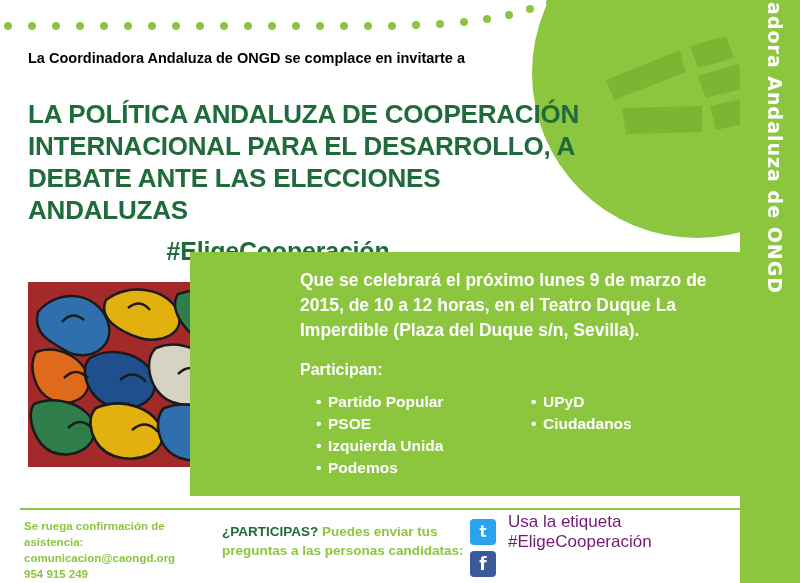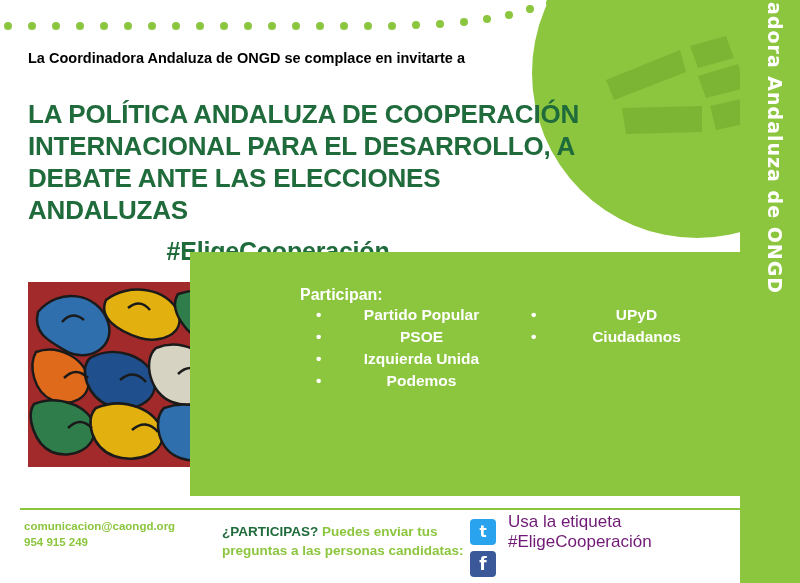--- a/index.html
+++ b/index.html
@@ -93,23 +93,22 @@
     line-height:25px;
     width:420px;
   }
   .panel-participan {
     margin-top:18px;
     font-size:16px;
     font-weight:bold;
   }
   .cols {
     display:flex;
-    margin-top:0;
+    margin-top:12px;
     width:430px;
-    text-align:center;
   }
   .col { width:50%; }
   .col ul { margin:0; padding:0 0 0 16px; list-style:none; }
   .col li {
     font-size:15.5px;
     line-height:22px;
     font-weight:bold;
     position:relative;
     padding-left:12px;
   }
@@ -269,20 +268,21 @@
       <path d="M92,98 q14,-12 26,2"></path>
       <path d="M150,92 q12,-12 26,0"></path>
       <path d="M40,146 q12,-12 24,0"></path>
       <path d="M104,148 q14,-12 26,2"></path>
       <path d="M166,150 q12,-12 24,0"></path>
     </g>
   </svg>
 </div>
 
 <div class="panel">
+  <div class="panel-lead">Que se celebrará el próximo lunes 9 de marzo de 2015, de 10 a 12 horas, en el Teatro Duque La Imperdible (Plaza del Duque s/n, Sevilla).</div>
   <div class="panel-participan">Participan:</div>
   <div class="cols">
     <div class="col">
       <ul>
         <li>Partido Popular</li>
         <li>PSOE</li>
         <li>Izquierda Unida</li>
         <li>Podemos</li>
       </ul>
     </div>
@@ -291,20 +291,21 @@
         <li>UPyD</li>
         <li>Ciudadanos</li>
       </ul>
     </div>
   </div>
 </div>
 
 <div class="sep"></div>
 
 <div class="foot-left">
+  <div>Se ruega confirmación de asistencia:</div>
   <div>comunicacion@caongd.org</div>
   <div>954 915 249</div>
 </div>
 
 <div class="foot-mid">
   <span>¿PARTICIPAS?</span>
   <span class="green">Puedes enviar tus</span><br>
   <span class="green">preguntas a las personas candidatas:</span>
 </div>
 

